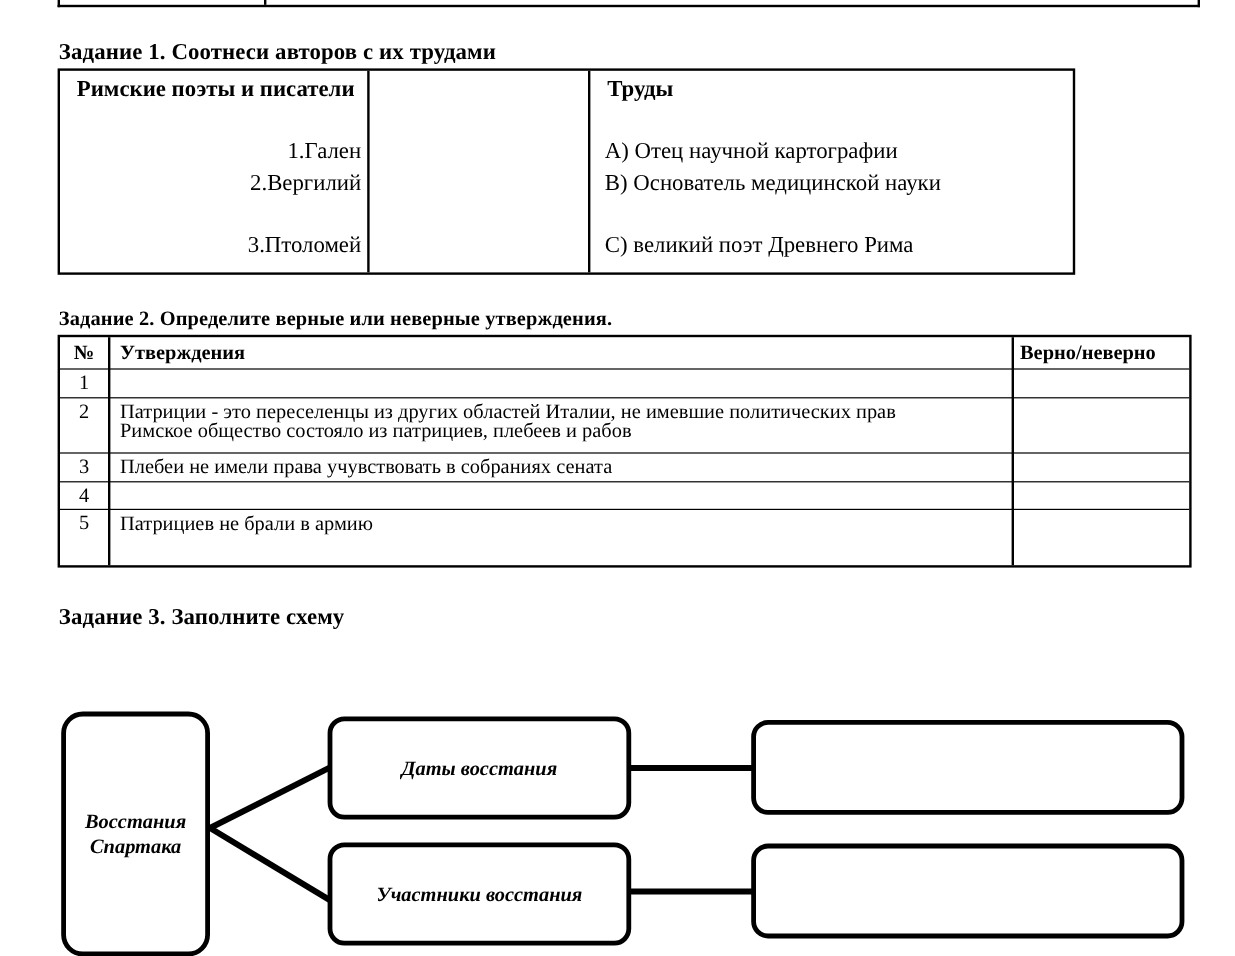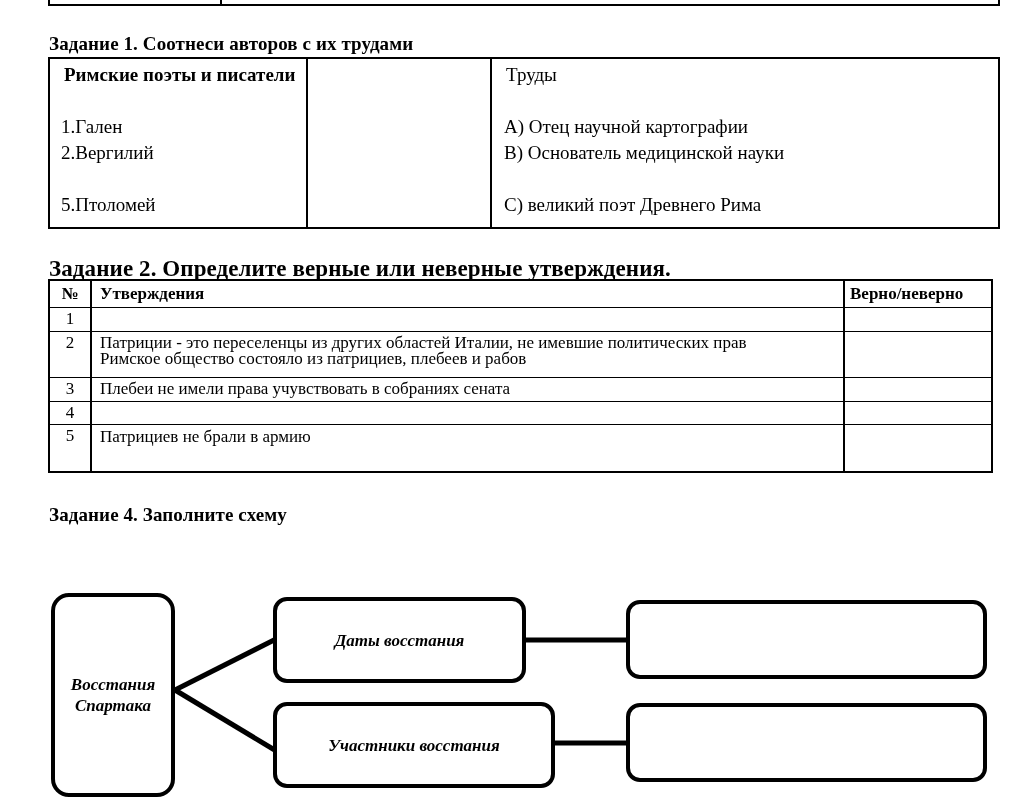--- a/index.html
+++ b/index.html
@@ -52,29 +52,29 @@
   .task-heading {
     position: absolute;
     font-size: 19px;
     font-weight: bold;
     white-space: nowrap;
     letter-spacing: 0.1px;
   }
   .task-heading .reg { font-weight: bold; }
 
   #heading-1 { left: 49px; top: 33px; }
-  #heading-2 { left: 49px; top: 256px; font-size: 23px; }
+  #heading-2 { left: 49px; top: 256px; font-size: 17px; }
   #heading-3 { left: 49px; top: 504px; font-size: 19px; }
 
   
   #table1 {
     position: absolute;
     left: 48px;
     top: 57px;
-    width: 952px;
+    width: 848px;
     height: 172px;
     box-sizing: border-box;
     border: 2px solid #000;
   }
   #table1 .col-div {
     position: absolute;
     top: 0;
     width: 0;
     height: 100%;
     border-left: 2px solid #000;
@@ -82,22 +82,22 @@
   #t1-div-a { left: 256px; }
   #t1-div-b { left: 440px; }
 
   .t1-cell {
     position: absolute;
     box-sizing: border-box;
     font-size: 19px;
     line-height: 26px;
   }
   #t1-head-left  { left: 14px;  top: 3px;  width: 236px; font-weight: bold; }
-  #t1-list-left  { left: 11px;  top: 55px; width: 240px; }
-  #t1-head-right { left: 456px; top: 3px;  width: 480px; font-weight: normal; }
+  #t1-list-left  { left: 11px;  top: 55px; width: 240px; text-align: right; }
+  #t1-head-right { left: 456px; top: 3px;  width: 480px; font-weight: bold; }
   #t1-list-right { left: 454px; top: 55px; width: 520px; }
 
   .t1-row { white-space: nowrap; }
   .t1-gap { height: 26px; }
 
   
   #table2 {
     position: absolute;
     left: 48px;
     top: 279px;
@@ -174,21 +174,21 @@
     justify-content: center;
     text-align: center;
     font-style: italic;
     font-weight: bold;
     font-size: 17px;
     line-height: 21px;
     z-index: 2;
   }
   #dbox-root      { left: 51px;  top: 33px;  width: 124px; height: 204px; border-radius: 18px; }
   #dbox-dates     { left: 273px; top: 37px;  width: 253px; height: 86px; }
-  #dbox-members   { left: 273px; top: 142px; width: 282px; height: 86px; }
+  #dbox-members   { left: 273px; top: 142px; width: 253px; height: 86px; }
   #dbox-dates-ans { left: 626px; top: 40px;  width: 361px; height: 79px; }
   #dbox-mem-ans   { left: 626px; top: 143px; width: 361px; height: 79px; }
 
   #diagram svg {
     position: absolute;
     left: 0; top: 0;
     width: 1029px;
     height: 237px;
     z-index: 1;
   }
@@ -207,21 +207,21 @@
   <div id="table1">
     <div class="col-div" id="t1-div-a"></div>
     <div class="col-div" id="t1-div-b"></div>
 
     <div class="t1-cell" id="t1-head-left">Римские поэты и писатели</div>
 
     <div class="t1-cell" id="t1-list-left">
       <div class="t1-row">1.Гален</div>
       <div class="t1-row">2.Вергилий</div>
       <div class="t1-gap"></div>
-      <div class="t1-row">5.Птоломей</div>
+      <div class="t1-row">3.Птоломей</div>
     </div>
 
     <div class="t1-cell" id="t1-head-right">Труды</div>
 
     <div class="t1-cell" id="t1-list-right">
       <div class="t1-row">A) Отец научной картографии</div>
       <div class="t1-row">B) Основатель медицинской науки</div>
       <div class="t1-gap"></div>
       <div class="t1-row">C) великий поэт Древнего Рима</div>
     </div>
@@ -252,21 +252,21 @@
     <div class="t2-num" style="top:97px;">3</div>
     <div class="t2-txt" style="top:97px;">Плебеи не имели права учувствовать в собраниях сената</div>
 
     <div class="t2-num" style="top:121px;">4</div>
     <div class="t2-txt" style="top:121px;margin-top:24px;">Патрициев не брали в армию</div>
 
     <div class="t2-num" style="top:144px;">5</div>
   </div>
 
   <div class="task-heading" id="heading-3">
-    <span>Задание 4.</span><span class="reg"> Заполните схему</span>
+    <span>Задание 3.</span><span class="reg"> Заполните схему</span>
   </div>
 
   <div id="diagram">
 
     <svg viewBox="0 0 1029 237" xmlns="http://www.w3.org/2000/svg">
 
       <line x1="175" y1="130" x2="278" y2="78" stroke="#000" stroke-width="5"></line>
       <line x1="175" y1="130" x2="278" y2="192" stroke="#000" stroke-width="5"></line>
 
       <line x1="524" y1="80" x2="630" y2="80" stroke="#000" stroke-width="5"></line>

